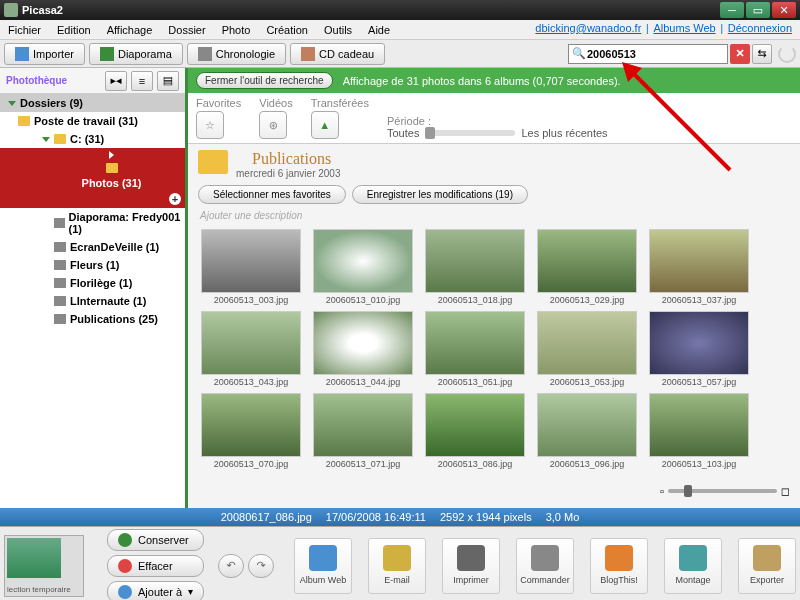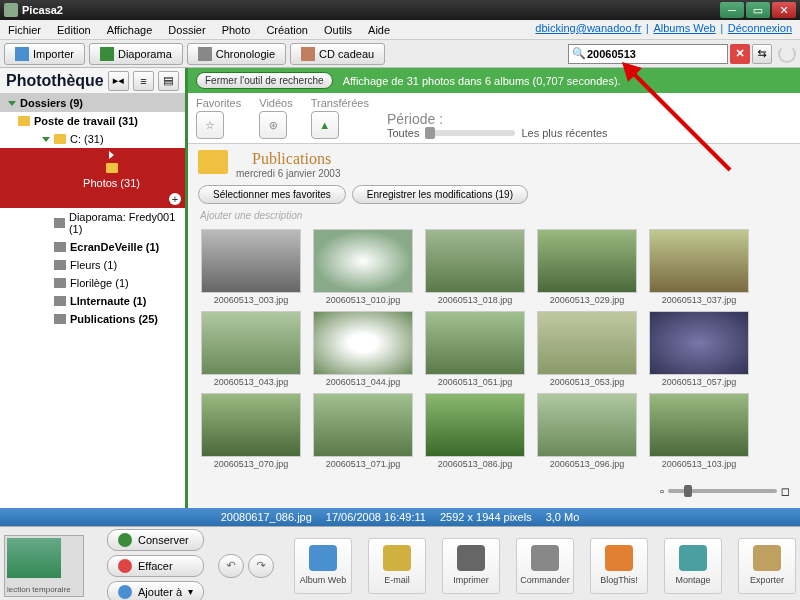--- a/index.html
+++ b/index.html
@@ -21,23 +21,23 @@
 .searchbox { margin-left: auto; display: flex; align-items: center; gap: 2px; }
 .searchbox input { width: 160px; height: 20px; border: 1px solid #888; padding: 0 4px 0 18px; font-weight: bold; }
 .searchbox .mag { position: absolute; margin-left: 4px; color: #888; pointer-events: none; }
 .searchclear { width: 20px; height: 20px; background: #d44; color: #fff; display: flex; align-items: center; justify-content: center; border-radius: 2px; cursor: pointer; font-weight: bold; }
 .searchopt { width: 20px; height: 20px; background: linear-gradient(#fff,#ddd); border: 1px solid #aaa; border-radius: 2px; cursor: pointer; display: flex; align-items: center; justify-content: center; }
 .spinner { width: 18px; height: 18px; border: 2px solid #ccc; border-top-color: transparent; border-radius: 50%; margin-left: 4px; }
 .arrow { position: absolute; top: 60px; left: 620px; width: 120px; height: 120px; pointer-events: none; z-index: 50; }
 .main { display: flex; height: 440px; }
 .sidebar { width: 188px; background: #fff; border-right: 3px solid #3a8b3a; display: flex; flex-direction: column; }
 .libheader { height: 26px; background: #f5f5f5; display: flex; align-items: center; padding: 0 6px; gap: 4px; border-bottom: 1px solid #ccc; }
-.libheader .lbl { font-size: 16px; font-weight: bold; color: #0f172a; flex: 1; }
+.libheader .lbl { font-size: 10px; font-weight: bold; color: #8b5cf6; flex: 1; }
 .viewbtn { width: 22px; height: 20px; border: 1px solid #aaa; background: linear-gradient(#fff,#e0e0e0); border-radius: 2px; cursor: pointer; display: flex; align-items: center; justify-content: center; }
-.tree { flex: 1; overflow: auto; font-size: 11px; }
+.tree { flex: 1; overflow: auto; font-size: 11px; font-weight: bold; }
 .tree .node { padding: 3px 4px 3px 8px; display: flex; align-items: center; gap: 4px; cursor: pointer; }
 .tree .node.sel { background: #ccc; }
 .tree .node.hi { background: #b91c1c; color: #fff; flex-direction: column; }
 .tree .node.lvl1 { padding-left: 18px; }
 .tree .node.lvl2 { padding-left: 42px; }
 .tree .node.lvl3 { padding-left: 42px; }
 .tree .node.lvl4 { padding-left: 54px; }
 .tree .tri { width: 0; height: 0; border-top: 4px solid transparent; border-bottom: 4px solid transparent; border-left: 5px solid #3a8b3a; }
 .tree .tri.down { border: none; border-left: 4px solid transparent; border-right: 4px solid transparent; border-top: 5px solid #3a8b3a; }
 .tree .fold { width: 12px; height: 10px; background: #f0c040; border-radius: 1px; }
@@ -204,21 +204,21 @@
         </div>
       <div class="filtgrp">
           <div>Vidéos</div>
           <div class="fbtn">⊛</div>
         </div>
       <div class="filtgrp">
           <div>Transférées</div>
           <div class="fbtn" style="color:#3a8b3a">▲</div>
         </div>
       <div style="flex:1">
-        <div style="color:#888;font-size:14px">Période :</div>
+        <div style="color:#888;font-size:11px">Période :</div>
         <div class="period">
           <span>Toutes</span>
           <div class="slider">
               <div class="knob"></div>
             </div>
           <span>Les plus récentes</span>
         </div>
       </div>
     </div>
     <div class="albumhead">

